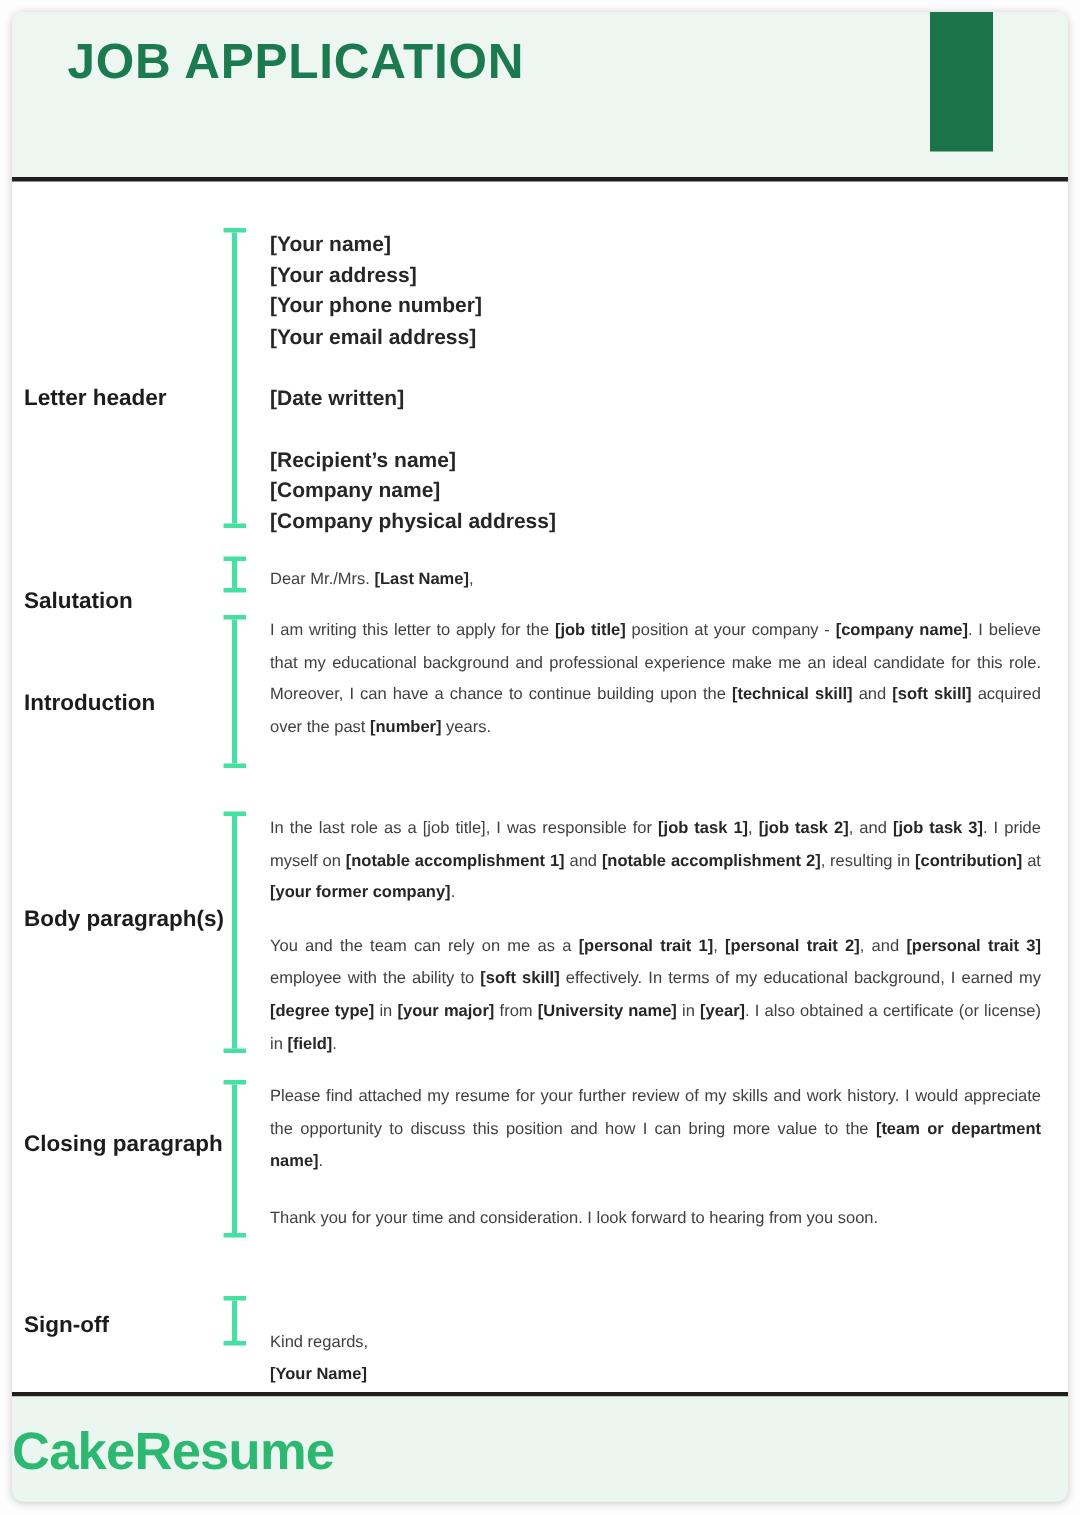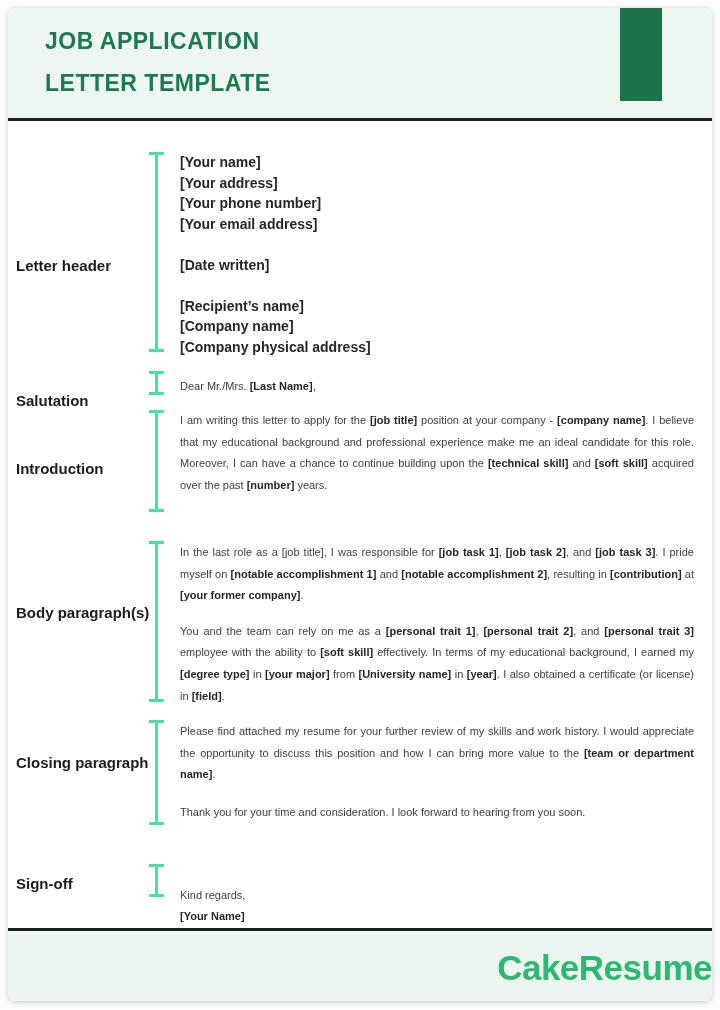--- a/index.html
+++ b/index.html
@@ -24,21 +24,21 @@
   }
   .card{
     position:absolute;left:8px;top:8px;width:704px;height:993px;
     background:#ffffff;border-radius:8px;overflow:hidden;
     box-shadow:0 1px 6px rgba(0,0,0,.22);
   }
   
   .hdr{position:absolute;left:0;top:0;right:0;height:110px;background:var(--header_bg);}
   .hdr h1{
     position:absolute;left:37px;top:12px;margin:0;
-    font-size:23px;line-height:42px;font-weight:800;
+    font-size:33px;line-height:42px;font-weight:800;
     letter-spacing:.5px;color:var(--title_green);
   }
   .accent-rect{
     position:absolute;left:612px;top:0;width:42px;height:93px;
     background:var(--accent_rect_green);
   }
   .rule{position:absolute;left:0;right:0;height:3px;background:var(--divider_black);}
   .rule-top{top:110px;}
   .rule-bottom{top:920px;}
 
@@ -83,31 +83,31 @@
   .blk-introduction{top:402px;}
   .blk-body{top:534px;}
   .blk-closing{top:713px;}
   .blk-closing p + p{margin-top:16px;}
   .blk-signoff{top:858px;margin-top:19px;}
   .blk-signoff .hline{line-height:21px;}
 
   
   .ftr{position:absolute;left:0;top:923px;right:0;bottom:0;background:var(--footer_bg);}
   .brand{
-    position:absolute;top:17px;width:100%;text-align:right;
+    position:absolute;top:17px;width:100%;text-align:left;
     font-size:35px;font-weight:700;letter-spacing:-0.5px;color:var(--brand_green);
   }
 </style>
 </head>
 <body>
 
 <div class="card">
 
   <div class="hdr">
-    <h1><span>JOB APPLICATION</span><br><span>LETTER TEMPLATE</span></h1>
+    <h1><span>JOB APPLICATION</span><br></h1>
     <div class="accent-rect"></div>
   </div>
 
   <div class="rule rule-top"></div>
 
   <div>
 
     <div class="sec-label lbl-letter-header">Letter header</div>
     <div class="bracket br-letter-header"></div>
     <div class="content blk-letter-header">

